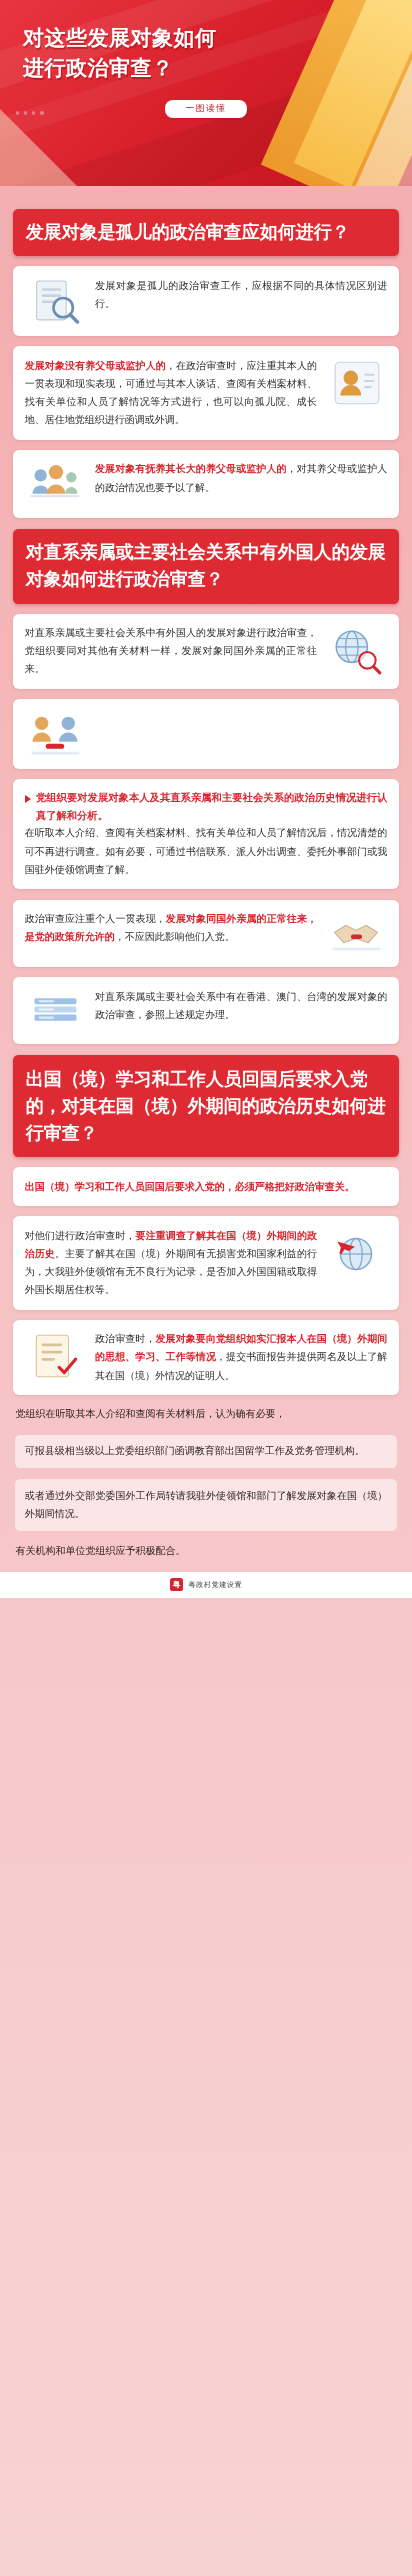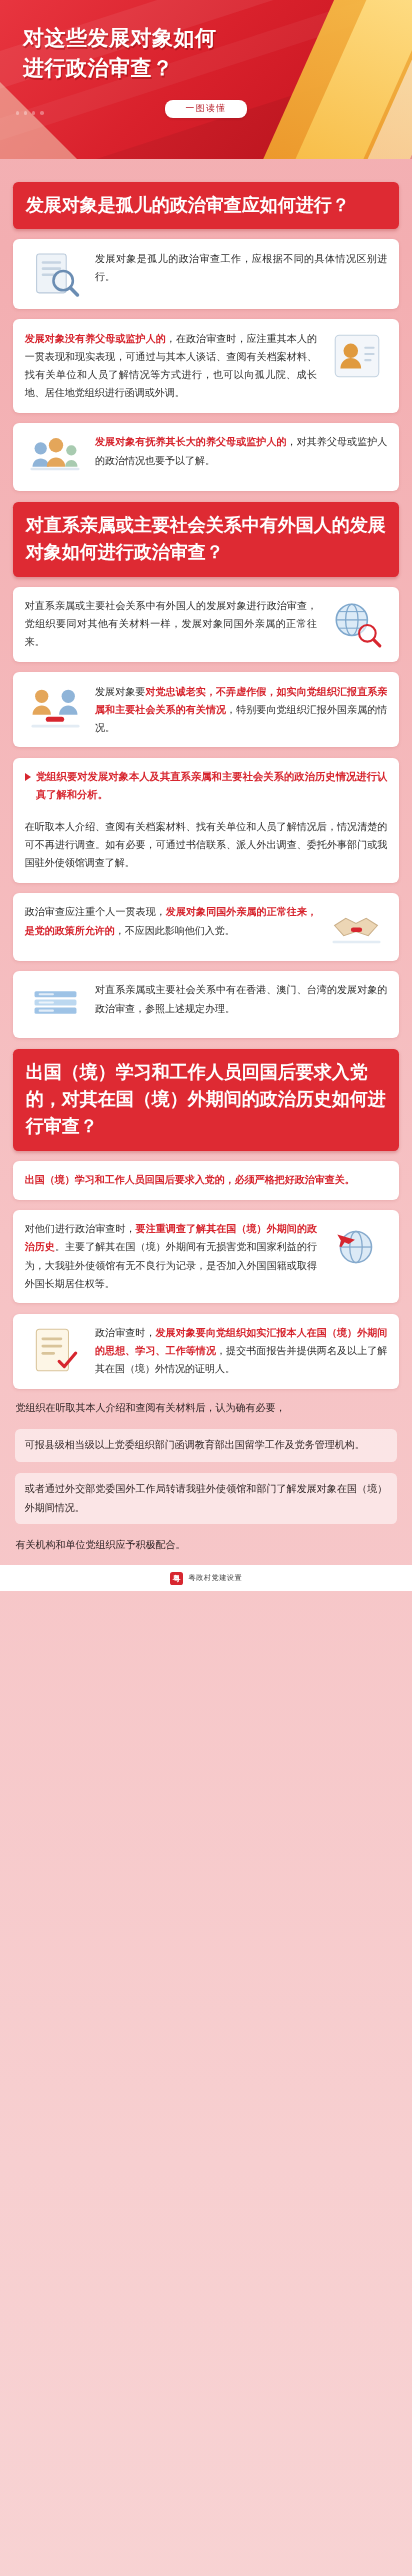--- a/index.html
+++ b/index.html
@@ -14,21 +14,21 @@
     min-height:3091px;
     position:relative;
     background:linear-gradient(180deg,#f4b3b6 0%,#f3aeb1 8%,#f6c2c4 40%,#f7cfd0 70%,#f8d6d6 100%);
     box-sizing:border-box;
     overflow:hidden;
   }
 
   
   .header{
     position:relative;
-    height:159px;
+    height:186px;
     background:linear-gradient(135deg,#e8353f 0%,#d9212c 45%,#c2121d 100%);
     overflow:hidden;
   }
   .hdr-stripe{
     position:absolute;
     width:618px;height:36px;
     background:rgba(255,255,255,0.07);
     transform:rotate(-18deg);
   }
   .s1{top:-15.5px;left:-103px;}
@@ -295,32 +295,29 @@
       <div class="ill">
         <svg width="57" height="49" viewBox="0 0 110 96">
           <circle cx="28" cy="26" r="13" fill="#e4a65a"></circle>
           <path d="M10 62c0-10 8-18 18-18s18 8 18 18z" fill="#e4a65a"></path>
           <circle cx="80" cy="26" r="13" fill="#8fb4d8"></circle>
           <path d="M62 62c0-10 8-18 18-18s18 8 18 18z" fill="#8fb4d8"></path>
           <rect x="36" y="66" width="36" height="10" rx="5" fill="#d7262f"></rect>
           <rect x="8" y="82" width="94" height="5" rx="2.5" fill="#e3ecf4"></rect>
         </svg>
       </div>
-      <div class="txt">
-        <span>发展对象要</span><span class="em">对党忠诚老实，不弄虚作假，如实向党组织汇报直系亲属和主要社会关系的有关情况</span><span>，特别要向党组织汇报外国亲属的情况。</span>
-      </div>
     </div>
 
     <div class="card plain-card">
       <div class="txt">
         <div class="bullet">
           <div class="tri"></div>
           <div class="btxt">党组织要对发展对象本人及其直系亲属和主要社会关系的政治历史情况进行认真了解和分析。</div>
         </div>
-        <div style="margin-top:15px">在听取本人介绍、查阅有关档案材料、找有关单位和人员了解情况后，情况清楚的可不再进行调查。如有必要，可通过书信联系、派人外出调查、委托外事部门或我国驻外使领馆调查了解。</div>
+        <div style="margin-top:0">在听取本人介绍、查阅有关档案材料、找有关单位和人员了解情况后，情况清楚的可不再进行调查。如有必要，可通过书信联系、派人外出调查、委托外事部门或我国驻外使领馆调查了解。</div>
       </div>
     </div>
 
     <div class="card rev">
       <div class="ill">
         <svg width="57" height="47" viewBox="0 0 110 92">
           <path d="M12 44l22-14 20 10 20-10 22 14-18 20-24-8-24 8z" fill="#ecd6b5" stroke="#cbb08a" stroke-width="2"></path>
           <rect x="44" y="48" width="22" height="9" rx="4.5" fill="#d7262f"></rect>
           <rect x="8" y="74" width="94" height="5" rx="2.5" fill="#e3ecf4"></rect>
         </svg>

